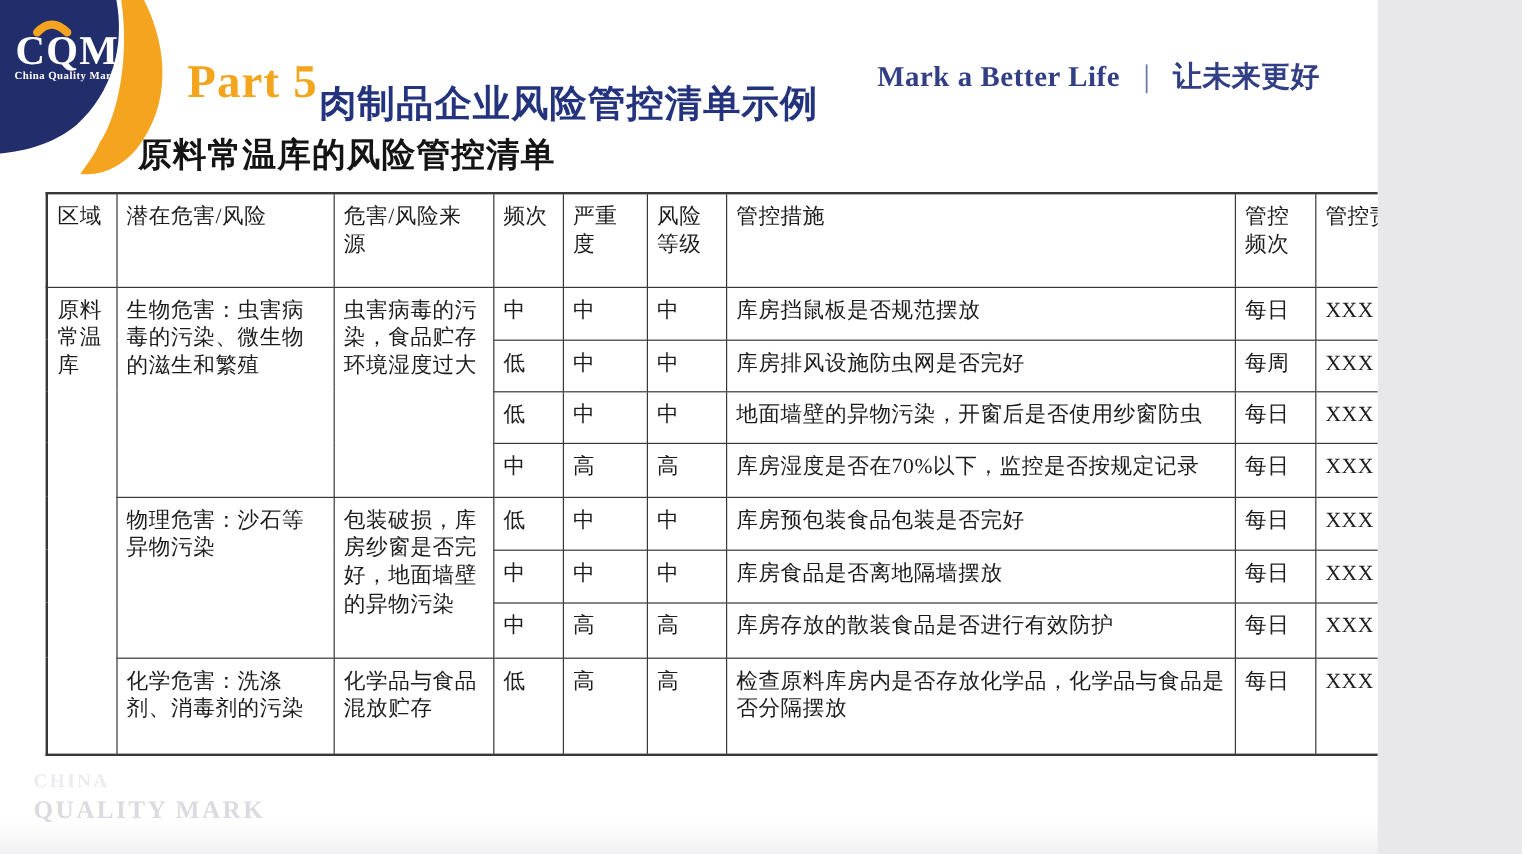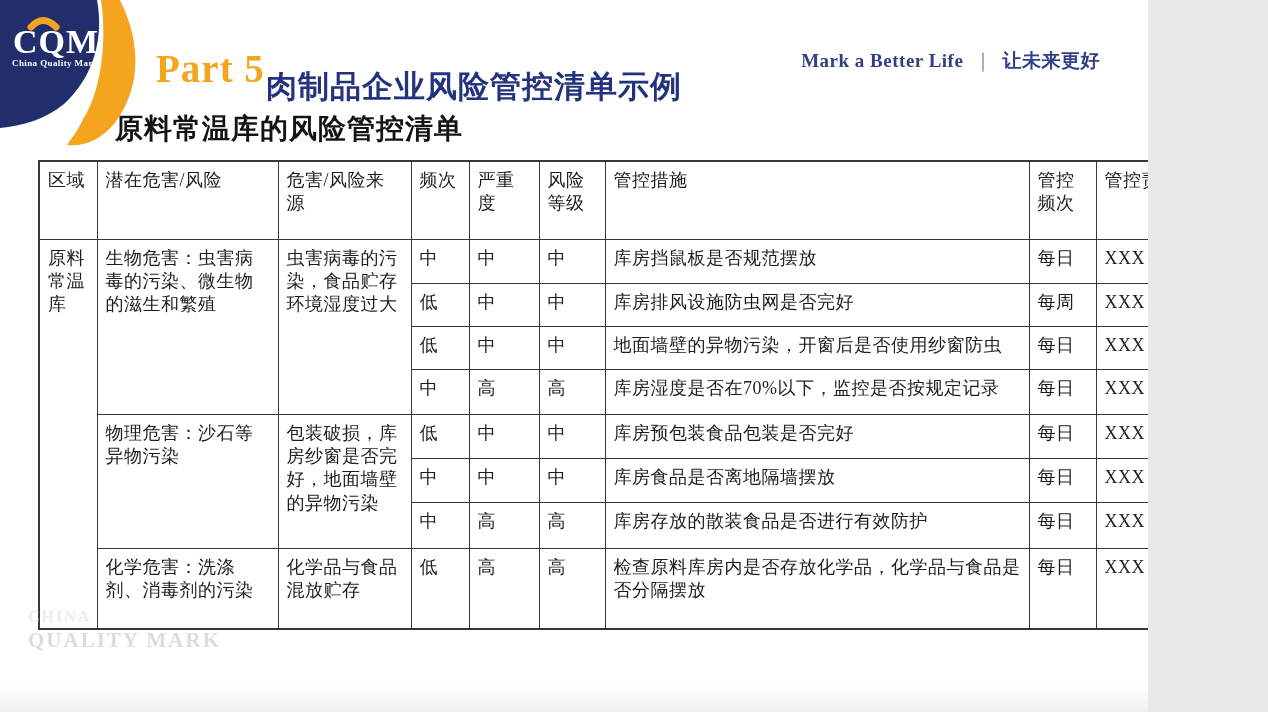--- a/index.html
+++ b/index.html
@@ -16,21 +16,21 @@
   .part-label{
     position:absolute;left:156px;top:46px;
     font-size:39px;font-weight:bold;color:#F2A51D;letter-spacing:1px;
   }
   .page-title{
     position:absolute;left:266px;top:66px;
     font-size:31px;font-weight:bold;color:#24337D;letter-spacing:1px;
   }
   .brand-slogan{
     position:absolute;right:48px;top:48px;
-    font-size:19px;font-weight:600;color:#323F85;letter-spacing:0.5px;
+    font-size:24px;font-weight:600;color:#323F85;letter-spacing:0.5px;
     white-space:nowrap;
   }
   .brand-slogan .divider{margin:0 10px;color:#6a76ad;font-weight:normal;}
   .section-subtitle{
     position:absolute;left:115px;top:110px;
     font-size:28px;font-weight:bold;color:#141414;letter-spacing:1px;
   }
   
   table.risk{
     position:absolute;left:38px;top:160px;
@@ -52,21 +52,21 @@
   table.risk tbody tr:nth-child(1){height:44px;}
   table.risk tbody tr:nth-child(2){height:43px;}
   table.risk tbody tr:nth-child(3){height:43px;}
   table.risk tbody tr:nth-child(4){height:45px;}
   table.risk tbody tr:nth-child(5){height:44px;}
   table.risk tbody tr:nth-child(6){height:44px;}
   table.risk tbody tr:nth-child(7){height:46px;}
   table.risk tbody tr:nth-child(8){height:81px;}
   td.area{vertical-align:middle;line-height:1.4;}
   
-  .watermark{position:absolute;left:28px;top:608px;user-select:none;}
+  .watermark{position:absolute;left:28px;top:643px;user-select:none;}
   .watermark .wm1{font-size:16px;letter-spacing:2px;color:#ebebf0;font-weight:600;}
   .watermark .wm2{font-size:21px;letter-spacing:2px;color:#dbdbe1;font-weight:bold;margin-top:2px;}
 </style>
 </head>
 <body>
 
 <div class="slide">
 
   <svg class="logo-svg" width="170" height="165" viewBox="0 0 170 165">
     <path d="M0,0 L97,0 C104,38 94,76 64,104 C46,119 22,126 0,128 Z" fill="#222E6B"></path>

